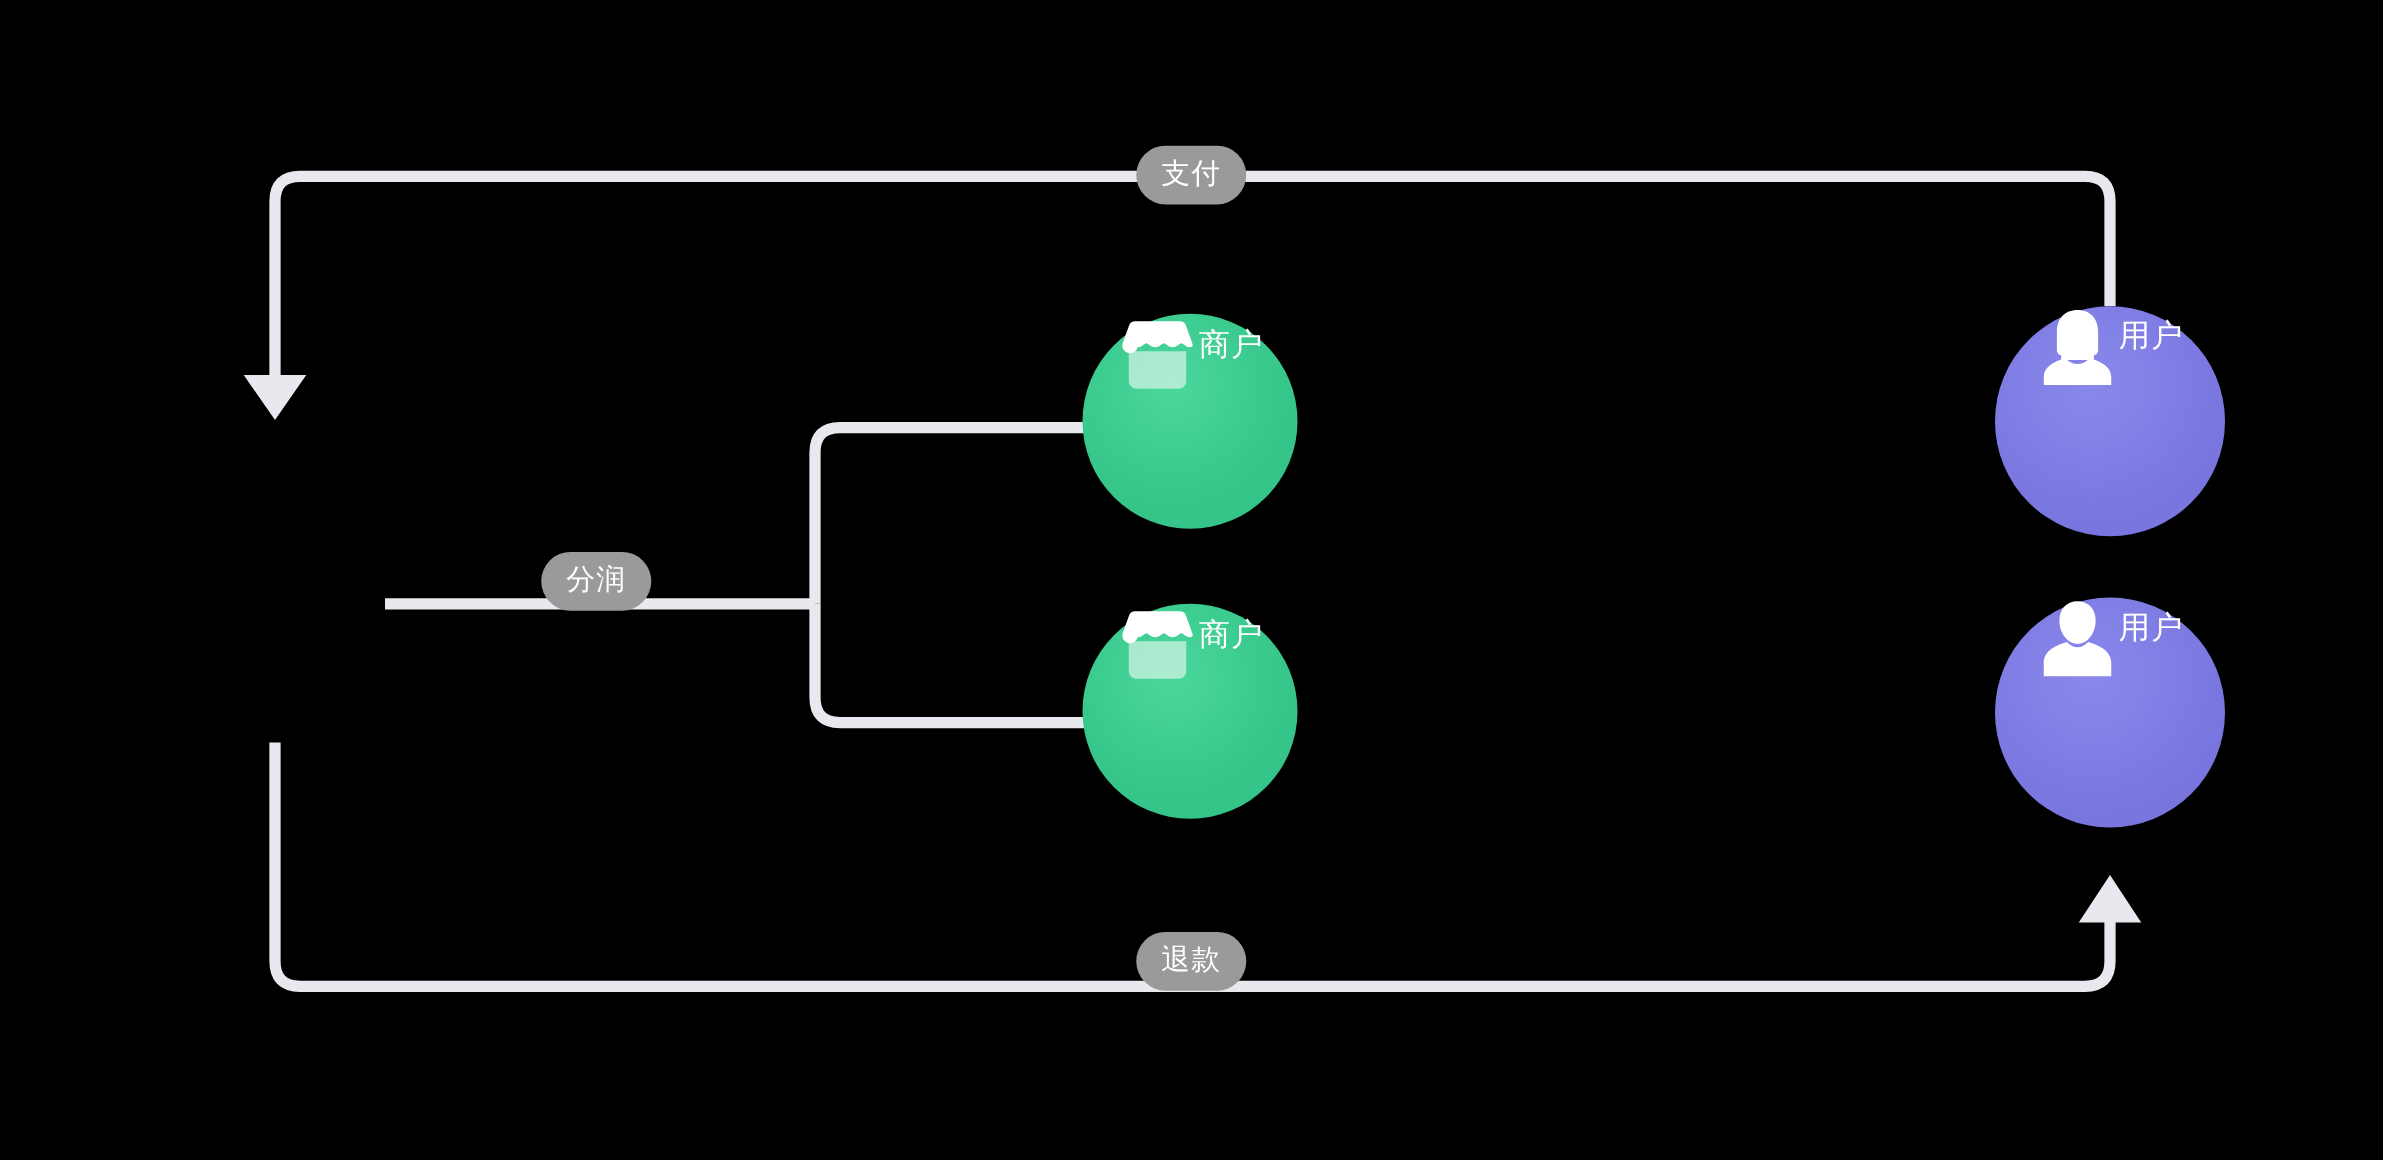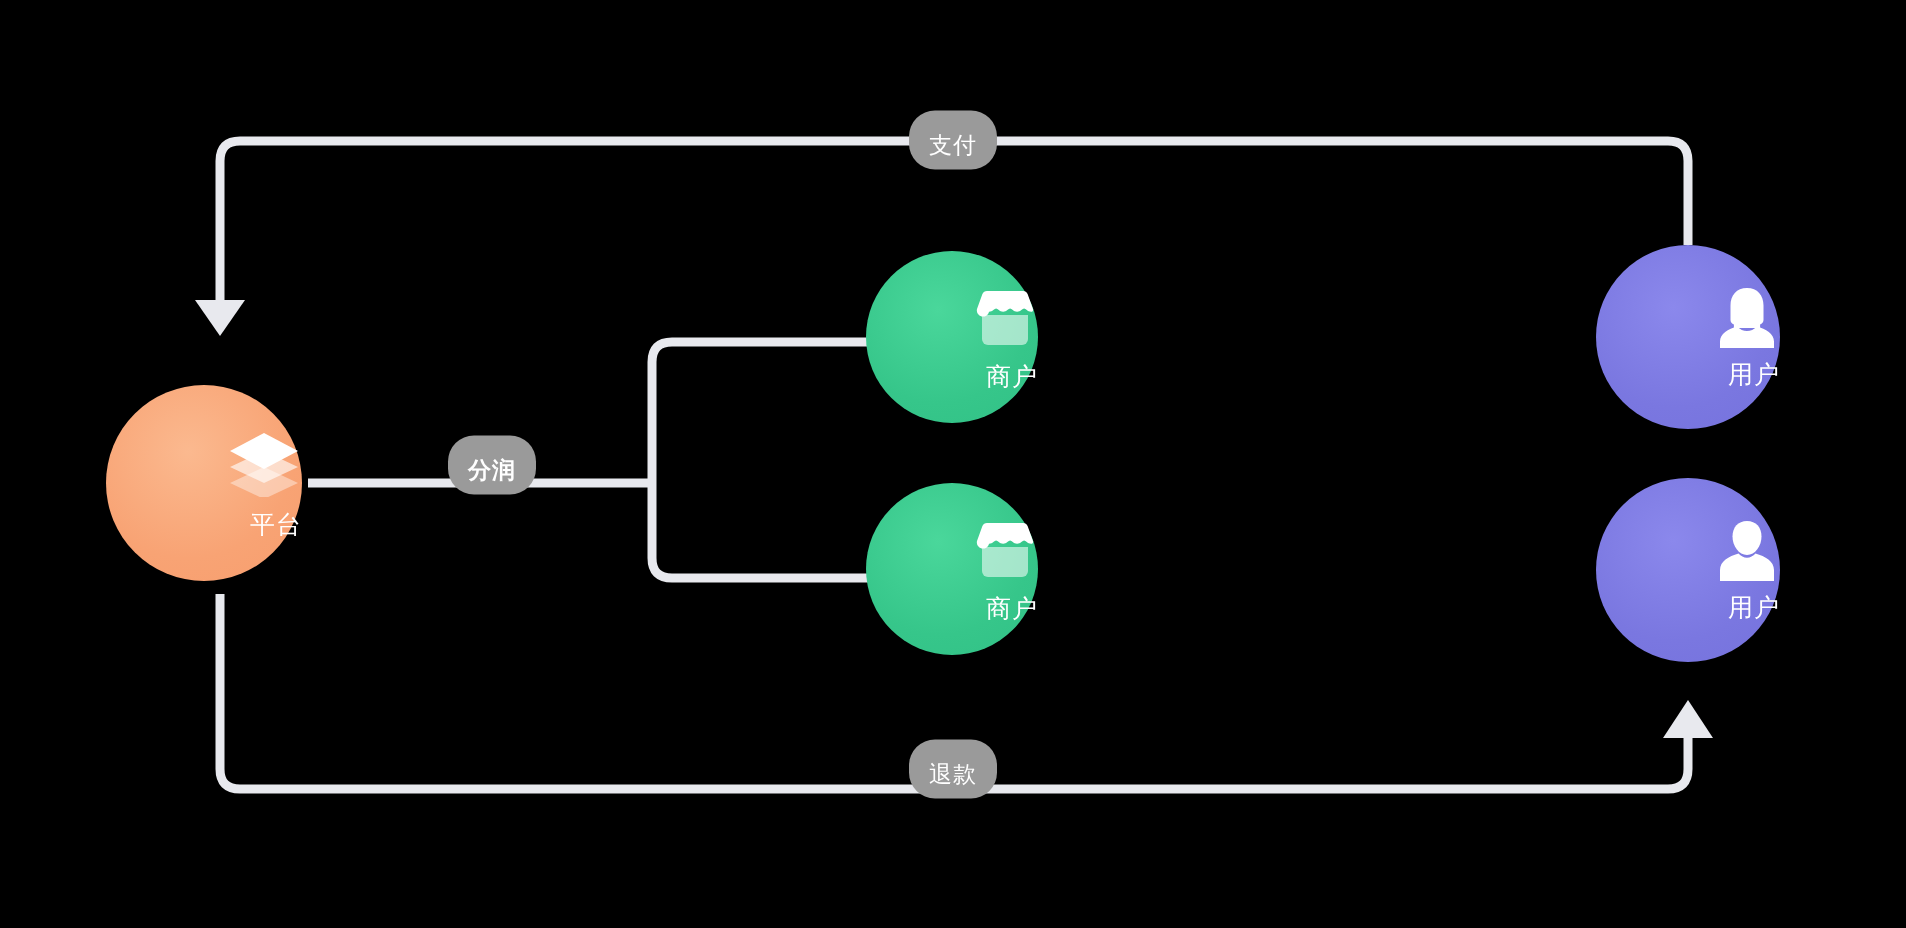--- a/index.html
+++ b/index.html
@@ -23,22 +23,21 @@
     position: absolute;
     left: 0;
     top: 0;
     width: 1906px;
     height: 928px;
   }
   .node {
     position: absolute;
     border-radius: 50%;
     display: flex;
-    flex-direction: column;
-    align-items: flex-end;
+    align-items: flex-start;
     justify-content: center;
     box-sizing: border-box;
   }
   .node-icon {
     display: block;
     line-height: 0;
   }
   .node-label {
     color: #ffffff;
     font-size: 25px;
@@ -73,28 +72,28 @@
   }
   .node-user-1 { left: 1596px; top: 245px; }
   .node-user-2 { left: 1596px; top: 478px; }
 
   .edge-label {
     position: absolute;
     background: #9a9a9a;
     color: #ffffff;
     font-size: 23px;
     line-height: 1;
-    padding: 23px 20px 13px 20px;
+    padding: 11px 20px 13px 20px;
     border-radius: 26px;
     white-space: nowrap;
     transform: translate(-50%, -50%);
     letter-spacing: 1px;
   }
   .lbl-pay   { left: 953px; top: 140px; }
-  .lbl-share { left: 492px; top: 465px; font-weight: bold; }
+  .lbl-share { left: 477px; top: 465px; }
   .lbl-refund{ left: 953px; top: 769px; }
 </style>
 </head>
 <body>
 
 <div id="stage">
 
   <svg id="edge-layer" viewBox="0 0 1906 928" xmlns="http://www.w3.org/2000/svg">
     <defs>
       <radialGradient id="gradOrange" cx="42%" cy="34%" r="72%">
@@ -108,30 +107,20 @@
     <path d="M 220 336 L 195 300 L 245 300 Z" fill="#e8e9ee"></path>
 
     <path d="M 308 483 L 652 483" fill="none" stroke="#e8e9ee" stroke-width="9" stroke-linecap="butt"></path>
     <path d="M 652 483 L 652 362 Q 652 342 672 342 L 870 342" fill="none" stroke="#e8e9ee" stroke-width="9" stroke-linecap="butt"></path>
     <path d="M 652 483 L 652 558 Q 652 578 672 578 L 870 578" fill="none" stroke="#e8e9ee" stroke-width="9" stroke-linecap="butt"></path>
 
     <path d="M 220 594 L 220 769 Q 220 789 240 789 L 1668 789 Q 1688 789 1688 769 L 1688 728" fill="none" stroke="#e8e9ee" stroke-width="9" stroke-linecap="butt"></path>
     <path d="M 1688 700 L 1663 738 L 1713 738 Z" fill="#e8e9ee"></path>
   </svg>
 
-  <div class="node node-platform">
-    <span class="node-icon">
-      <svg width="76" height="68" viewBox="0 0 76 68" xmlns="http://www.w3.org/2000/svg">
-        <polygon points="38,38 4,54 38,70 72,54" fill="#ffffff" opacity="0.40"></polygon>
-        <polygon points="38,22 4,38 38,54 72,38" fill="#ffffff" opacity="0.62"></polygon>
-        <polygon points="38,4 4,22 38,40 72,22" fill="#ffffff"></polygon>
-      </svg>
-    </span>
-    <span class="node-label">平台</span>
-  </div>
 
   <div class="node node-merchant node-merchant-1">
     <span class="node-icon">
       <svg width="66" height="66" viewBox="0 0 66 66" xmlns="http://www.w3.org/2000/svg">
         <path d="M10 30 h46 v24 a6 6 0 0 1 -6 6 h-34 a6 6 0 0 1 -6 -6 z" fill="#ffffff" opacity="0.55"></path>
         <path d="M15 6 h36 a5 5 0 0 1 4.6 3 L61 24 a2 2 0 0 1 -1.9 2.8
                  c-3.6 0 -5.4 -3.2 -7 -3.2 c-1.6 0 -3.4 3.2 -7 3.2
                  c-3.6 0 -5.4 -3.2 -7 -3.2 c-1.6 0 -3.4 3.2 -7 3.2
                  c-3.6 0 -5.4 -3.2 -7 -3.2 c-1.6 0 -3.4 3.2 -7 3.2
                  A2 2 0 0 1 5 24 L10.4 9 A5 5 0 0 1 15 6 z" fill="#ffffff"></path>

